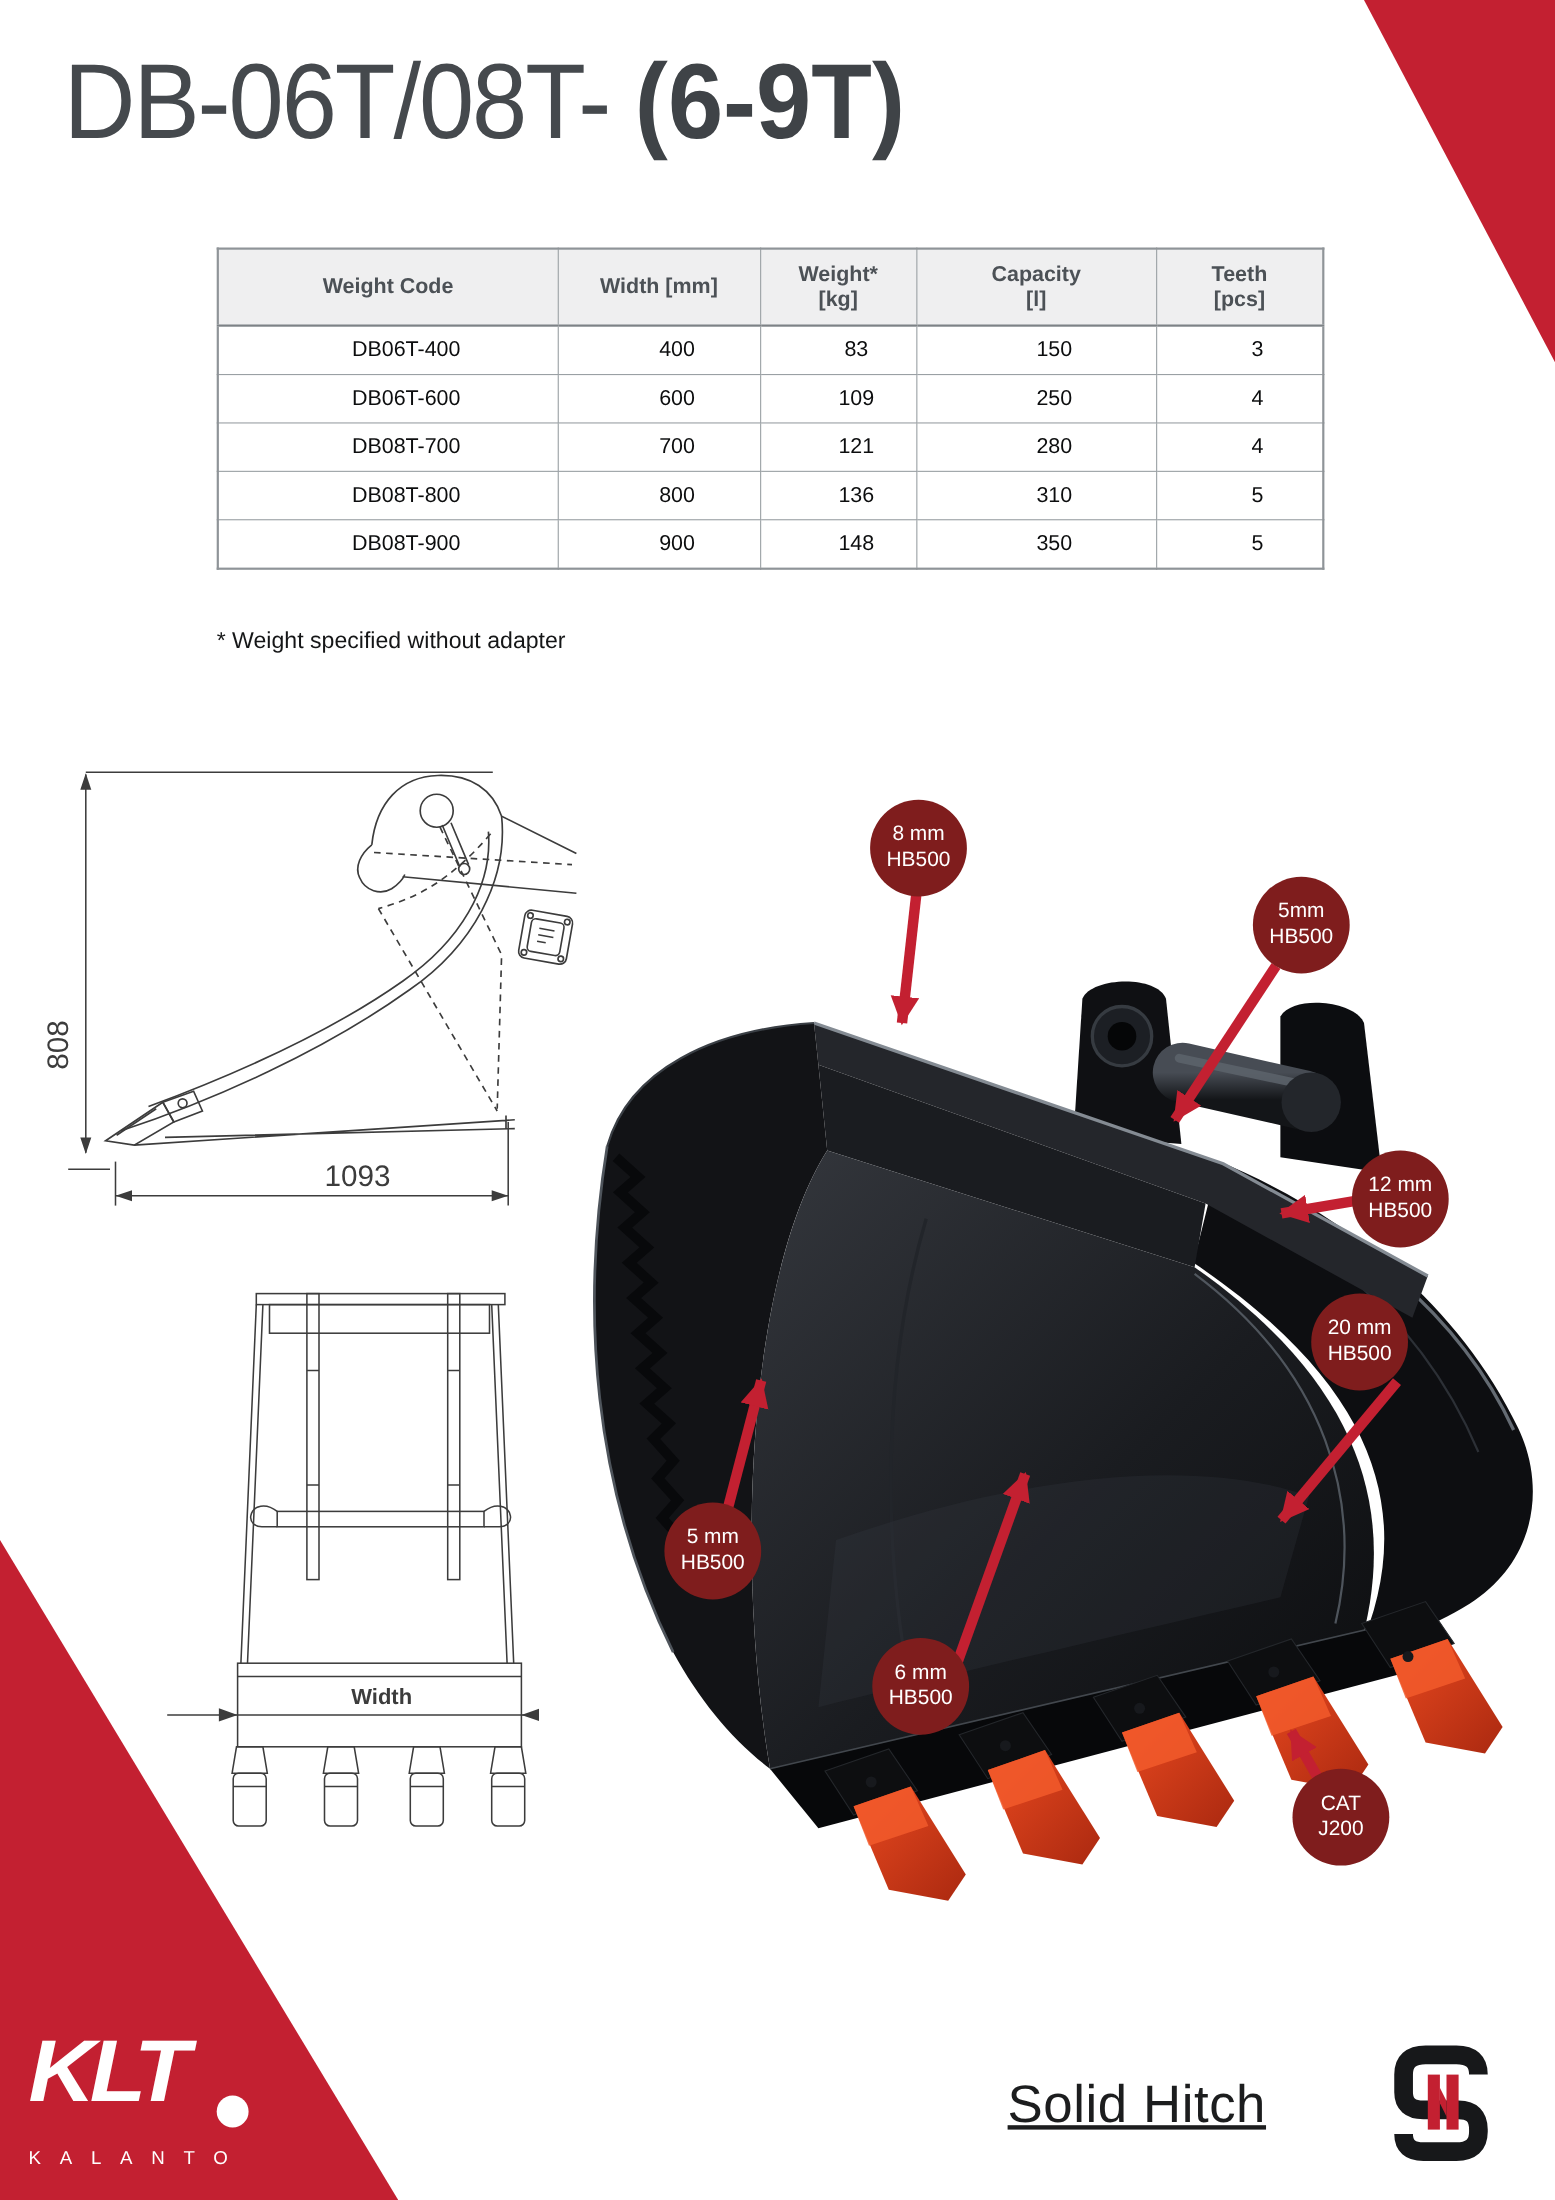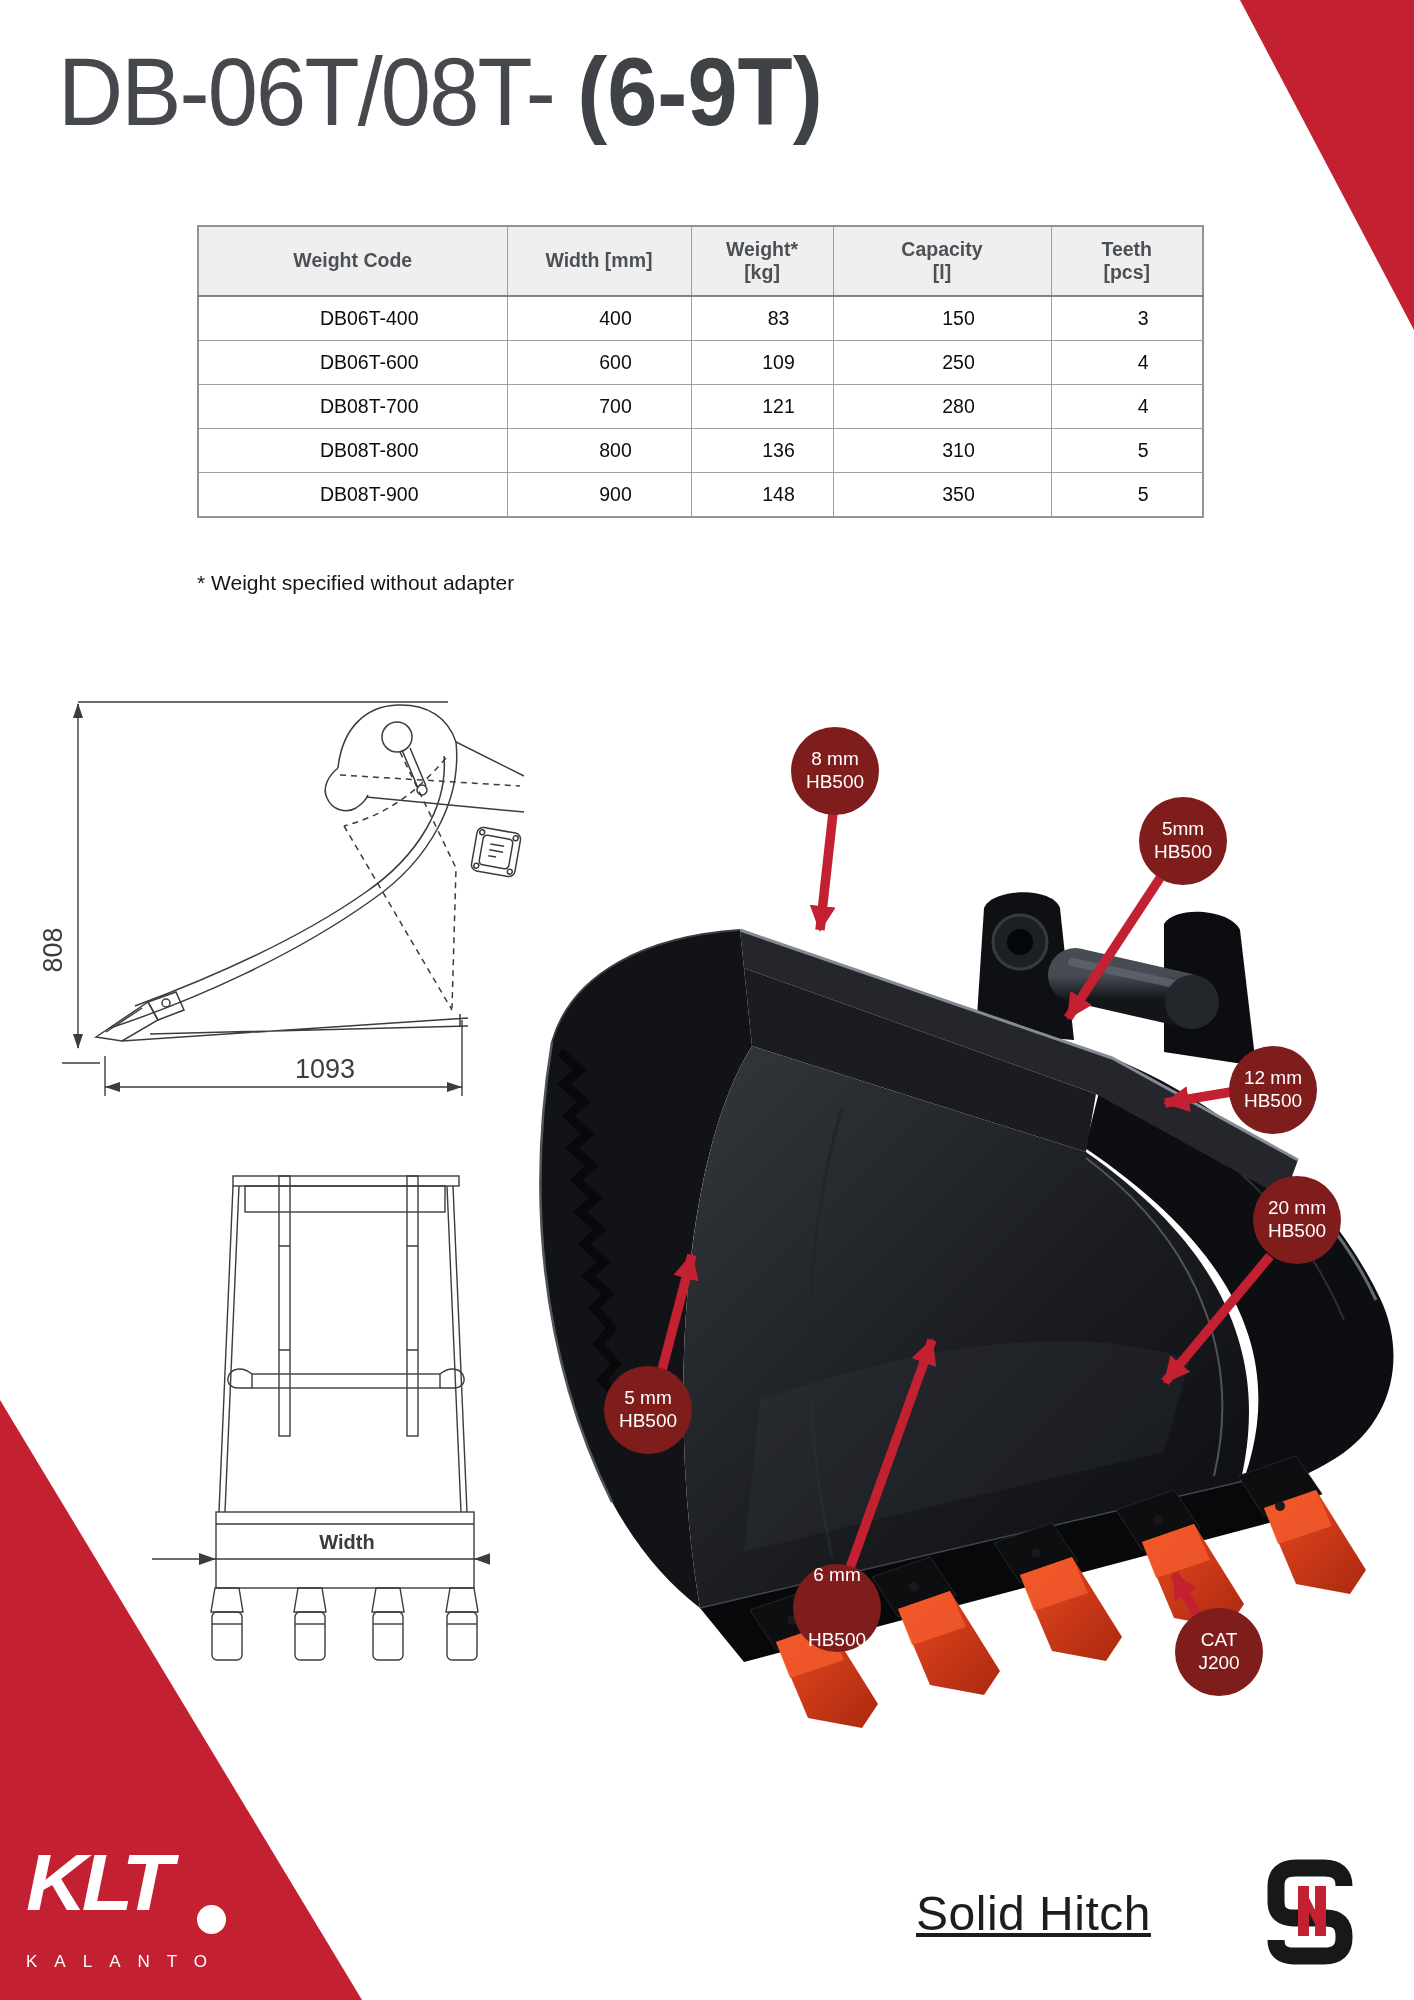--- a/index.html
+++ b/index.html
@@ -35,21 +35,21 @@
   .dwg-label{font-family:"Liberation Sans",sans-serif;fill:#3c3c3c;}
   
   #bucket{position:absolute;left:480px;top:880px;width:934px;height:860px;z-index:10;}
   
   #arrows{position:absolute;left:0;top:0;width:1414px;height:2000px;z-index:40;pointer-events:none;}
   
   .badge{position:absolute;width:88px;height:88px;border-radius:50%;background:#7f1d1d;
     color:#fff;display:flex;flex-direction:column;align-items:center;justify-content:center;
     text-align:center;font-size:19px;line-height:1.2;z-index:50;}
   .b0{left:791px;top:727px;} .b1{left:1139px;top:797px;} .b2{left:1229px;top:1046px;}
-  .b3{left:1253px;top:1176px;} .b4{left:604px;top:1366px;} .b5{left:793px;top:1564px;justify-content:space-between;}
+  .b3{left:1192px;top:1176px;} .b4{left:604px;top:1366px;} .b5{left:793px;top:1489px;}
   .b6{left:1175px;top:1608px;}
   
   .klt-logo{position:absolute;left:26px;top:1845px;color:#fff;z-index:6;}
   .klt-main{font-size:84px;font-weight:700;font-style:italic;letter-spacing:-5px;
     line-height:.95;transform:scaleY(.95);transform-origin:left top;}
   .klt-dot{position:absolute;width:29px;height:29px;border-radius:50%;background:#fff;
     left:171px;top:60px;}
   .klt-sub{margin-top:27px;font-size:17px;letter-spacing:17px;font-weight:400;}
   .solid-hitch-text{position:absolute;left:916px;top:1886px;font-size:48px;color:#1c1d1e;
     letter-spacing:.5px;z-index:6;text-decoration:underline;}

